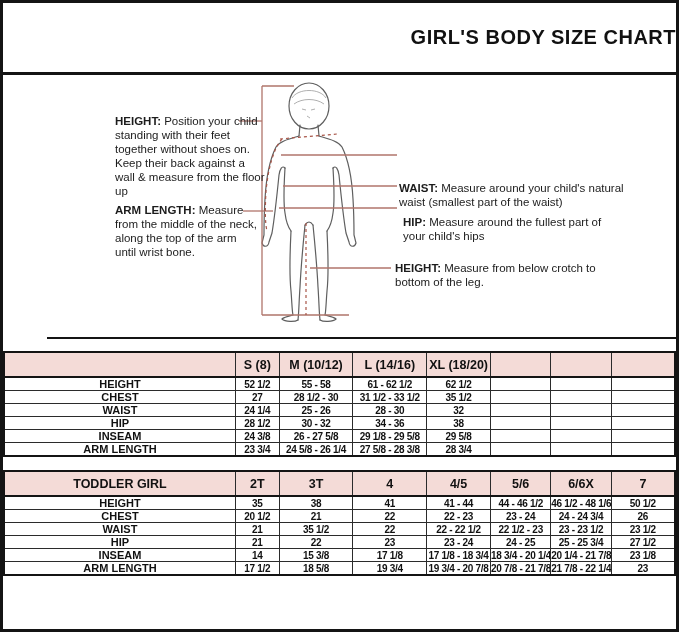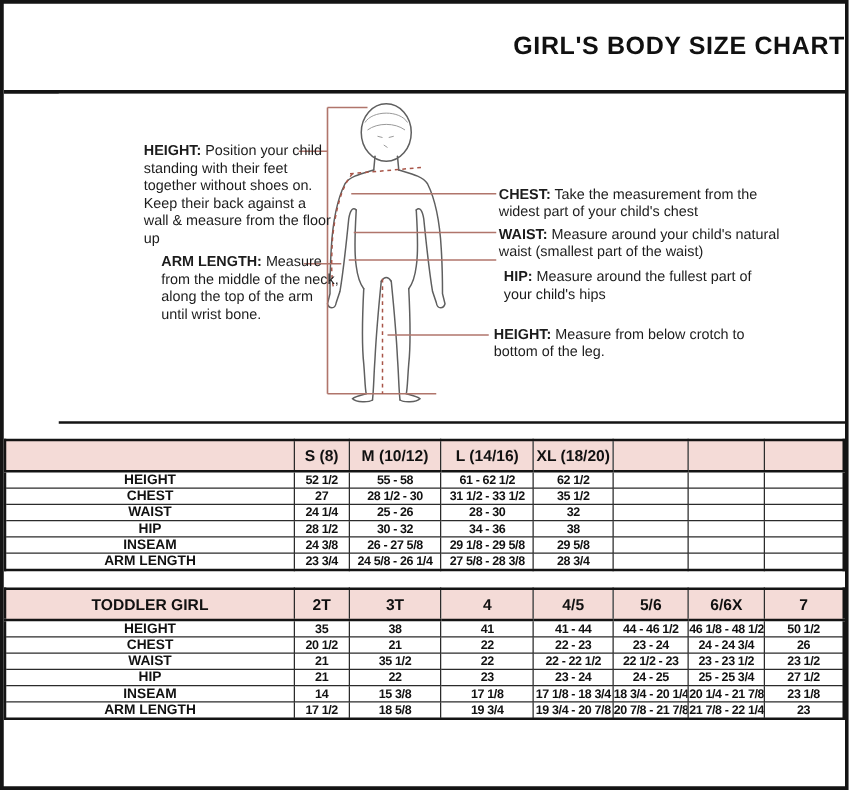--- a/index.html
+++ b/index.html
@@ -69,27 +69,23 @@
       <path class="mline" d="M263 193 L 344 193"></path>
       <path class="dline" d="M259 148 L 259 240"></path>
       <path class="dline" d="M235 64 C 226 74 221 95 219 116 C 218 134 218 148 220 156"></path>
       <path class="dline" d="M233 64 L 290 59"></path>
     </svg>
 
     <div class="ann" style="left:68px;top:39px;width:150px">
       <b>HEIGHT:</b>
       <span>Position your child standing with their feet together without shoes on. Keep their back against a wall &amp; measure from the floor up</span>
     </div>
-    <div class="ann" style="left:82px;top:128px;width:145px">
+    <div class="ann" style="left:68px;top:128px;width:145px">
       <b>ARM LENGTH:</b>
       <span>Measure from the middle of the neck, along the top of the arm until wrist bone.</span>
-    </div>
-    <div class="ann" style="left:352px;top:74px;width:230px">
-      <b>CHEST:</b>
-      <span>Take the measurement from the widest part of your child's chest</span>
     </div>
     <div class="ann" style="left:352px;top:106px;width:235px">
       <b>WAIST:</b>
       <span>Measure around your child's natural waist (smallest part of the waist)</span>
     </div>
     <div class="ann" style="left:356px;top:140px;width:220px">
       <b>HIP:</b>
       <span>Measure around the fullest part of your child's hips</span>
     </div>
     <div class="ann" style="left:348px;top:186px;width:230px">
@@ -213,21 +209,21 @@
         </tr>
       </thead>
       <tbody>
         <tr>
           <th>HEIGHT</th>
           <td>35</td>
           <td>38</td>
           <td>41</td>
           <td>41 - 44</td>
           <td>44 - 46 1/2</td>
-          <td>46 1/8 - 48 1/2</td>
+          <td>46 1/2 - 48 1/6</td>
           <td>50 1/2</td>
         </tr>
         <tr>
           <th>CHEST</th>
           <td>20 1/2</td>
           <td>21</td>
           <td>22</td>
           <td>22 - 23</td>
           <td>23 - 24</td>
           <td>24 - 24 3/4</td>

